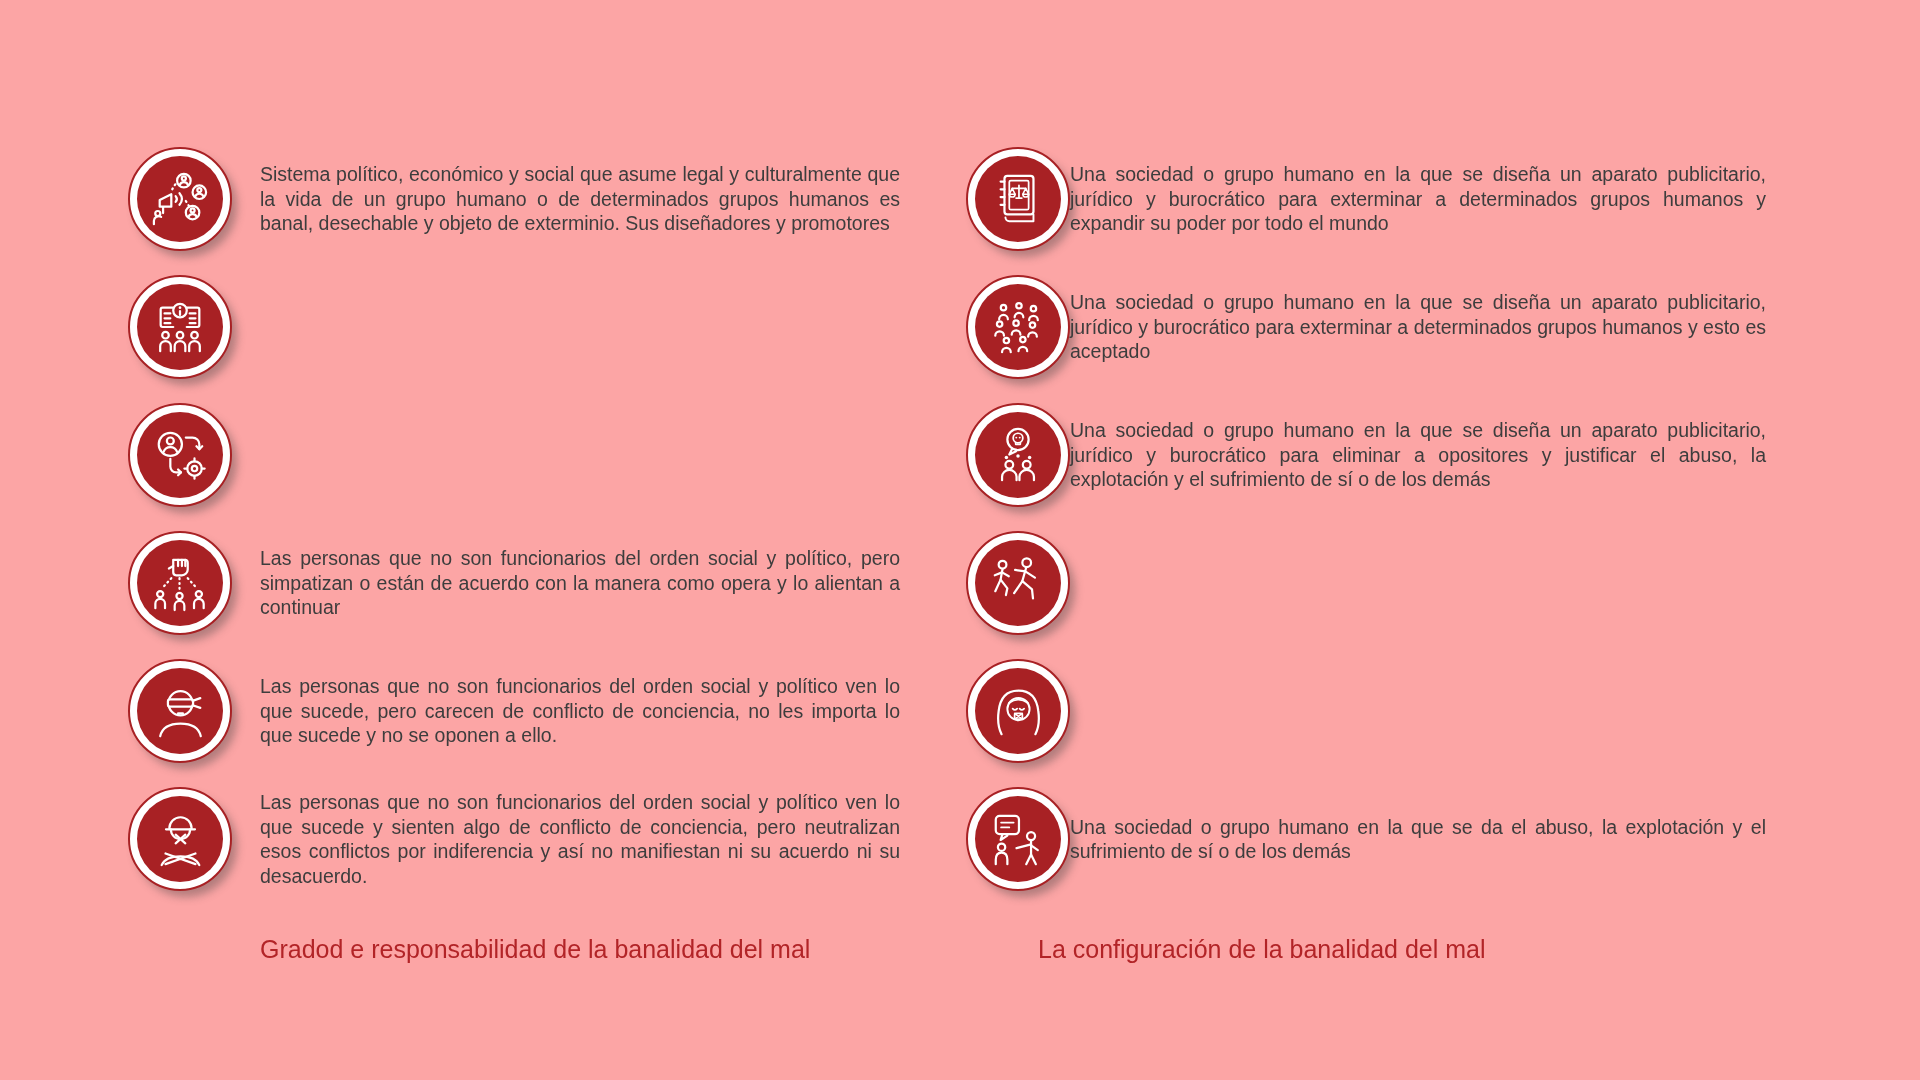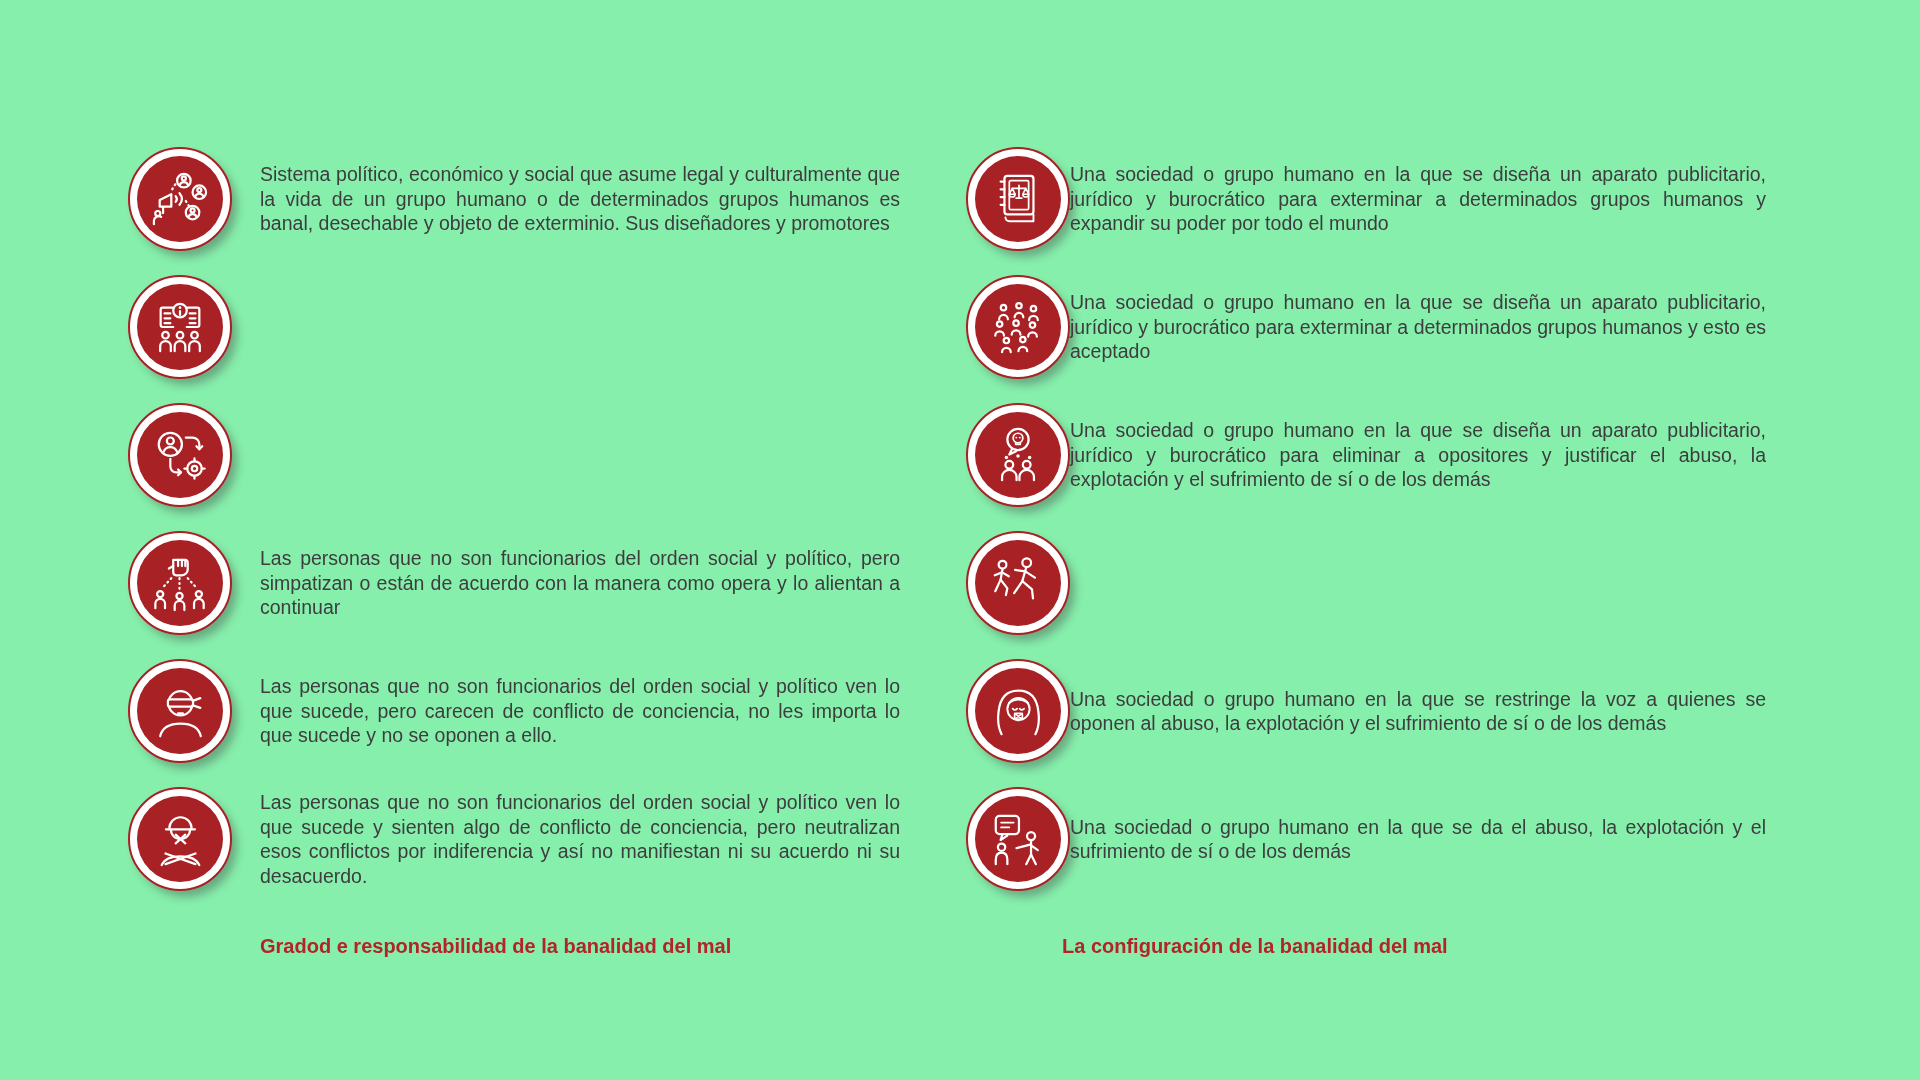--- a/index.html
+++ b/index.html
@@ -3,44 +3,44 @@
 <meta charset="utf-8">
 <style>
   :root{
     --red:#a82124;
     --title-red:#b22427;
     --ink:#3d3d3d;
   }
   *{margin:0;padding:0;box-sizing:border-box;}
   html,body{width:1920px;height:1080px;background:#fff;}
   body{font-family:"Liberation Sans",sans-serif;position:relative;overflow:hidden;}
-  .canvas{position:absolute;inset:0;background:#86efac;}
+  .canvas{position:absolute;inset:0;background:#fca5a5;}
   .col{position:absolute;top:135px;}
   .col-left{left:128px;}
   .col-right{left:966px;}
   .item{display:flex;align-items:center;height:128px;}
   .badge{
     flex:0 0 104px;width:104px;height:104px;border-radius:50%;
     background:#fff;border:2px solid var(--red);
     display:flex;align-items:center;justify-content:center;
     box-shadow:6px 7px 8px -1px rgba(60,60,60,.38);
   }
   .disc{width:86px;height:86px;border-radius:50%;background:var(--red);
     display:flex;align-items:center;justify-content:center;}
   svg.glyph{width:58px;height:58px;stroke:#fff;fill:none;
     stroke-width:2.3;stroke-linecap:round;stroke-linejoin:round;}
   svg.glyph .fill-red{fill:var(--red);}
   svg.glyph .fill-w{fill:#fff;stroke:none;}
   svg.glyph .dash{stroke-dasharray:1 4;}
   .txt{color:var(--ink);font-size:19.5px;line-height:24.5px;text-align:justify;}
   .col-left .txt{width:640px;margin-left:28px;}
   .col-right .txt{width:696px;}
-  .col-title{color:var(--title-red);font-size:20px;font-weight:700;margin-top:32px;}
+  .col-title{color:var(--title-red);font-size:25px;font-weight:400;margin-top:32px;}
   .col-left .col-title{margin-left:132px;}
-  .col-right .col-title{margin-left:96px;}
+  .col-right .col-title{margin-left:72px;}
 </style>
 </head>
 <body style="background: rgb(255, 255, 255);">
 
 <div class="canvas">
 
   <section class="col col-left">
 
     <div class="item">
       <div class="badge">
@@ -260,21 +260,20 @@
           <svg class="glyph" viewBox="0 0 60 60">
             <path d="M13 54 q-5 -10 -3 -24 q2.5 -21 20.5 -21 q18 0 20.5 21 q2 14 -3 24"></path>
             <circle cx="30.5" cy="28" r="11.5" stroke-width="2"></circle>
             <path d="M21 21.5 q9.5 -6.5 19 0" stroke-width="1.8"></path>
             <path d="M24.5 27.5 q2.2 2.6 4.6 0 M31.7 27.5 q2.2 2.6 4.6 0" stroke-width="1.8"></path>
             <rect x="26.5" y="32.5" width="8" height="6" rx="1.2" stroke-width="1.8"></rect>
             <path d="M26.5 32.5 l8 6 M34.5 32.5 l-8 6" stroke-width="1.6"></path>
           </svg>
         </span>
       </div>
-      <p class="txt">Una sociedad o grupo humano en la que se restringe la voz a quienes se oponen al abuso, la explotación y el sufrimiento de sí o de los demás</p>
     </div>
 
     <div class="item">
       <div class="badge">
         <span class="disc">
           <svg class="glyph" viewBox="0 0 60 60">
             <rect x="7" y="6" width="24" height="19" rx="4"></rect>
             <path d="M12.5 13 h13 M12.5 18 h8.5" stroke-width="1.8"></path>
             <path d="M14 25 l-2 6 l7 -4.5"></path>
             <circle cx="13" cy="38.5" r="3.8"></circle>

